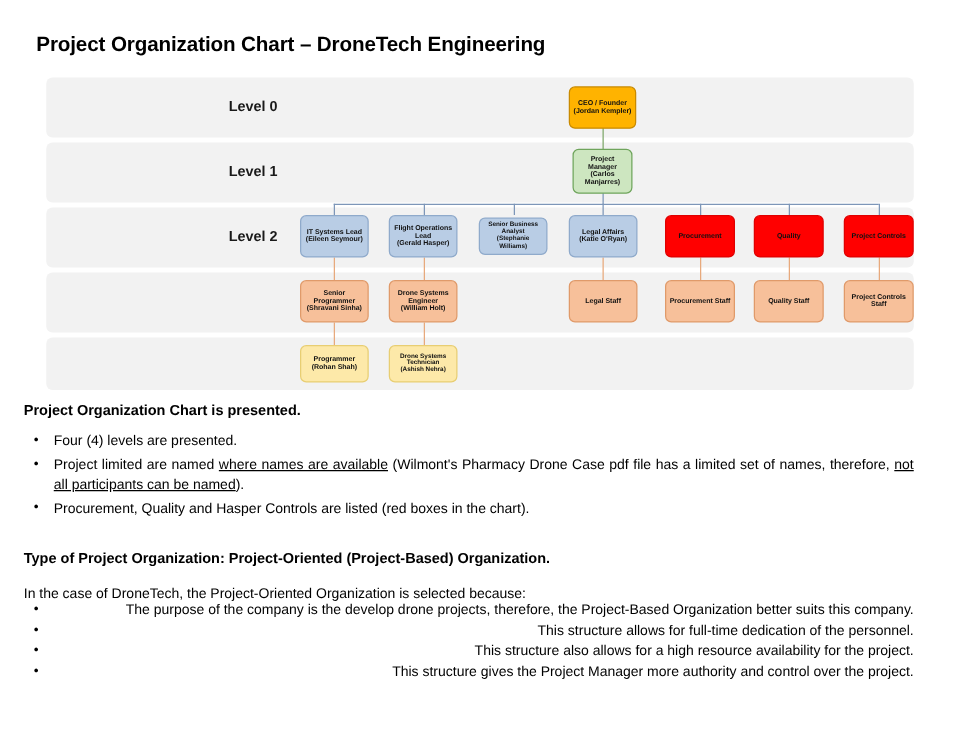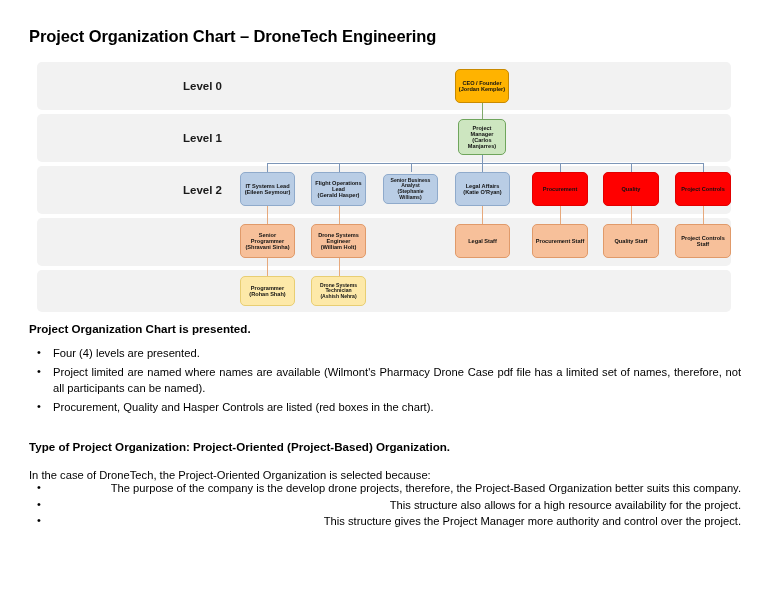--- a/index.html
+++ b/index.html
@@ -80,21 +80,21 @@
   }
   .conn-v { width: 1px; }
   .conn-h { height: 1px; }
   .c-green  { background: #7FA86B; }
   .c-blue   { background: #7D96B8; }
   .c-orange { background: #E7A97C; }
 
   
   .body-copy {
     position: absolute;
-    left: 29px;
+    left: 19px;
     top: 322px;
     width: 712px;
     font-size: 11.2px;
     color: #000;
   }
   .sec-head {
     font-weight: bold;
     font-size: 11.6px;
     margin: 0 0 11px 0;
   }
@@ -120,21 +120,21 @@
     line-height: 1.42;
   }
   ul.bullets li::before {
     content: "\2022";
     position: absolute;
     left: 8px;
     top: -1px;
     font-size: 11px;
   }
   ul.bullets.tight li { margin-bottom: 1px; text-align: right; }
-  .u { }
+  .u { text-decoration: underline; }
   .list-gap { margin-top: 13px; }
 </style>
 </head>
 <body>
 
 <div class="doc-title">Project Organization Chart – DroneTech Engineering</div>
 
 <div class="chart">
 
   <div class="row-band" style="top:0px;height:48px;"></div>
@@ -288,19 +288,22 @@
 
   <div class="sec-head-2">Type of Project Organization: Project-Oriented (Project-Based) Organization.</div>
 
   <div class="para">In the case of DroneTech, the Project-Oriented Organization is selected because:</div>
 
   <ul class="bullets tight list-gap">
     <li>
       <span>The purpose of the company is the develop drone projects, therefore, the Project-Based Organization better suits this company.</span>
     </li>
     <li>
+      <span>This structure allows for full-time dedication of the personnel.</span>
+    </li>
+    <li>
       <span>This structure also allows for a high resource availability for the project.</span>
     </li>
     <li>
       <span>This structure gives the Project Manager more authority and control over the project.</span>
     </li>
   </ul>
 </div>
 
 </body></html>

